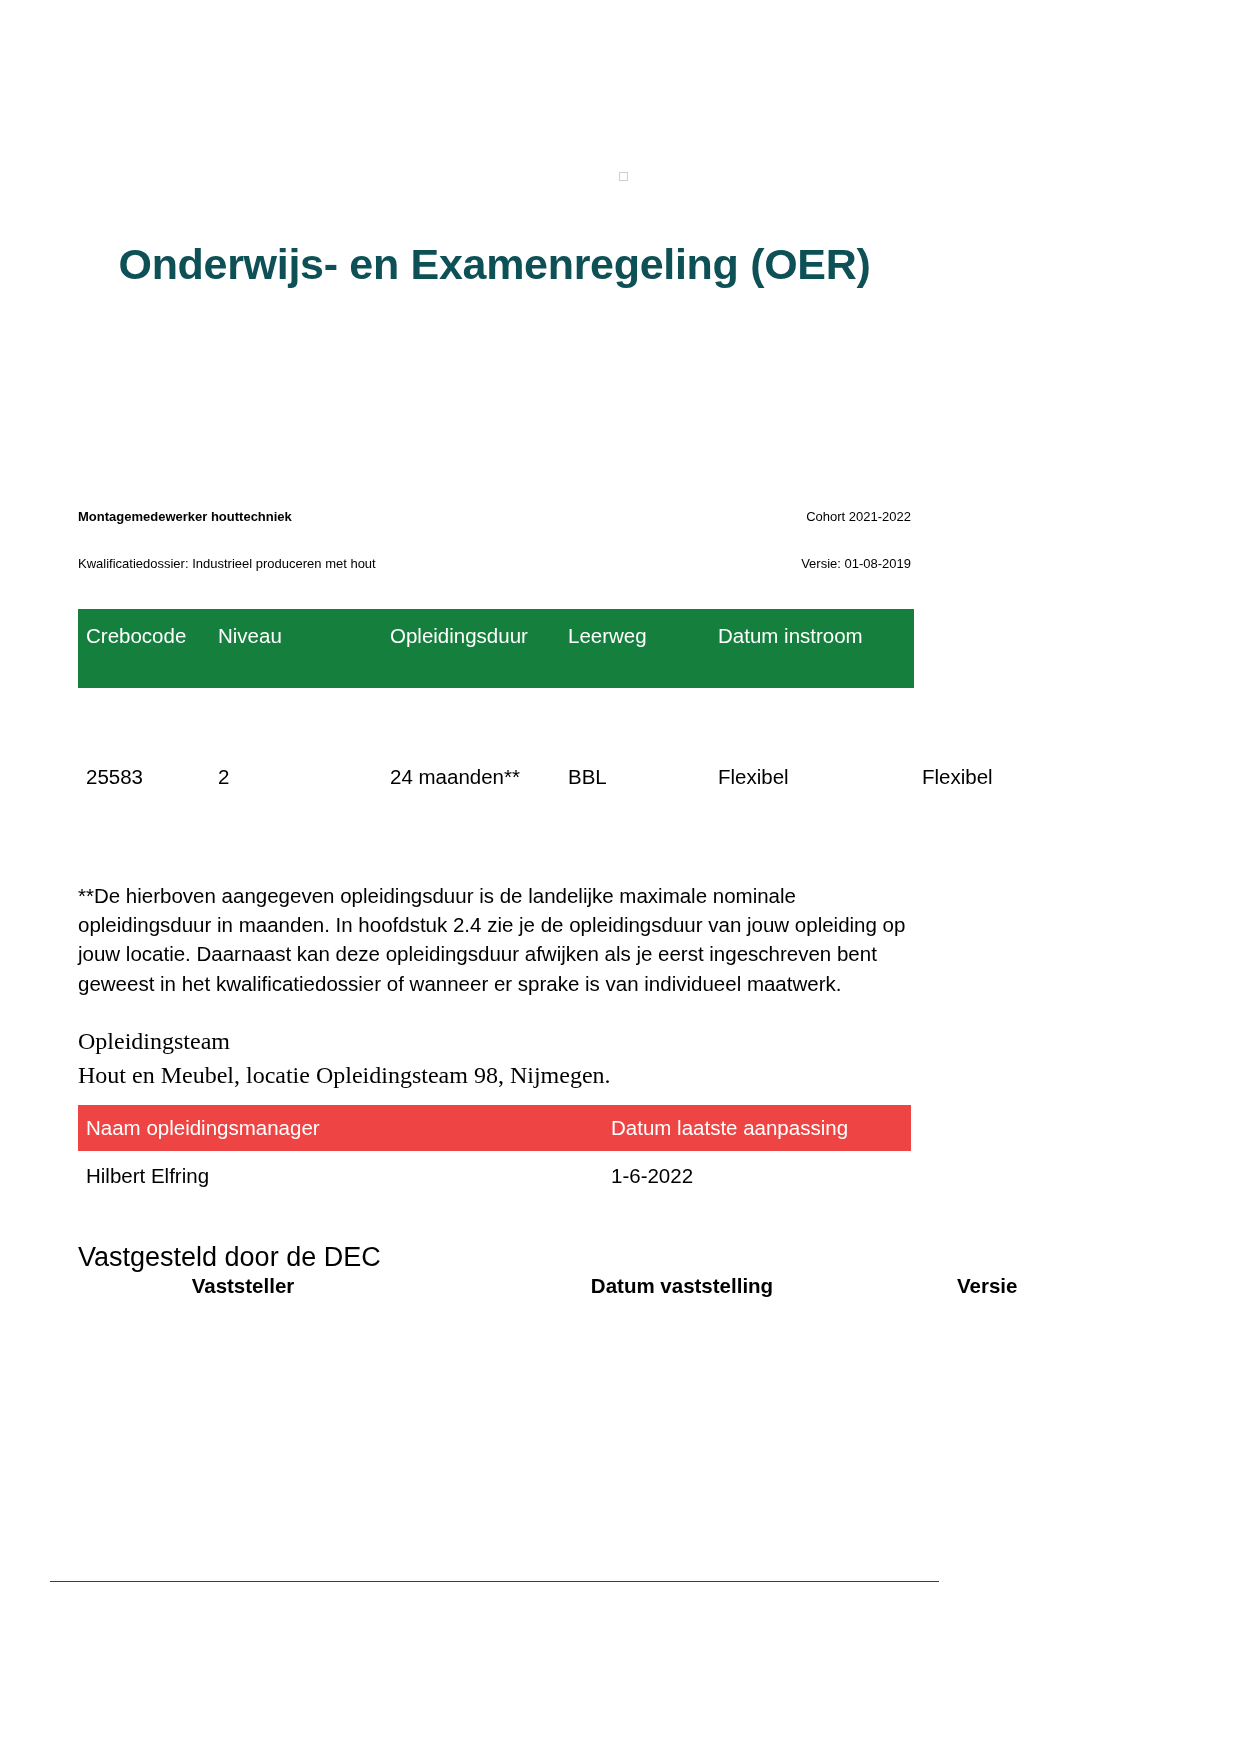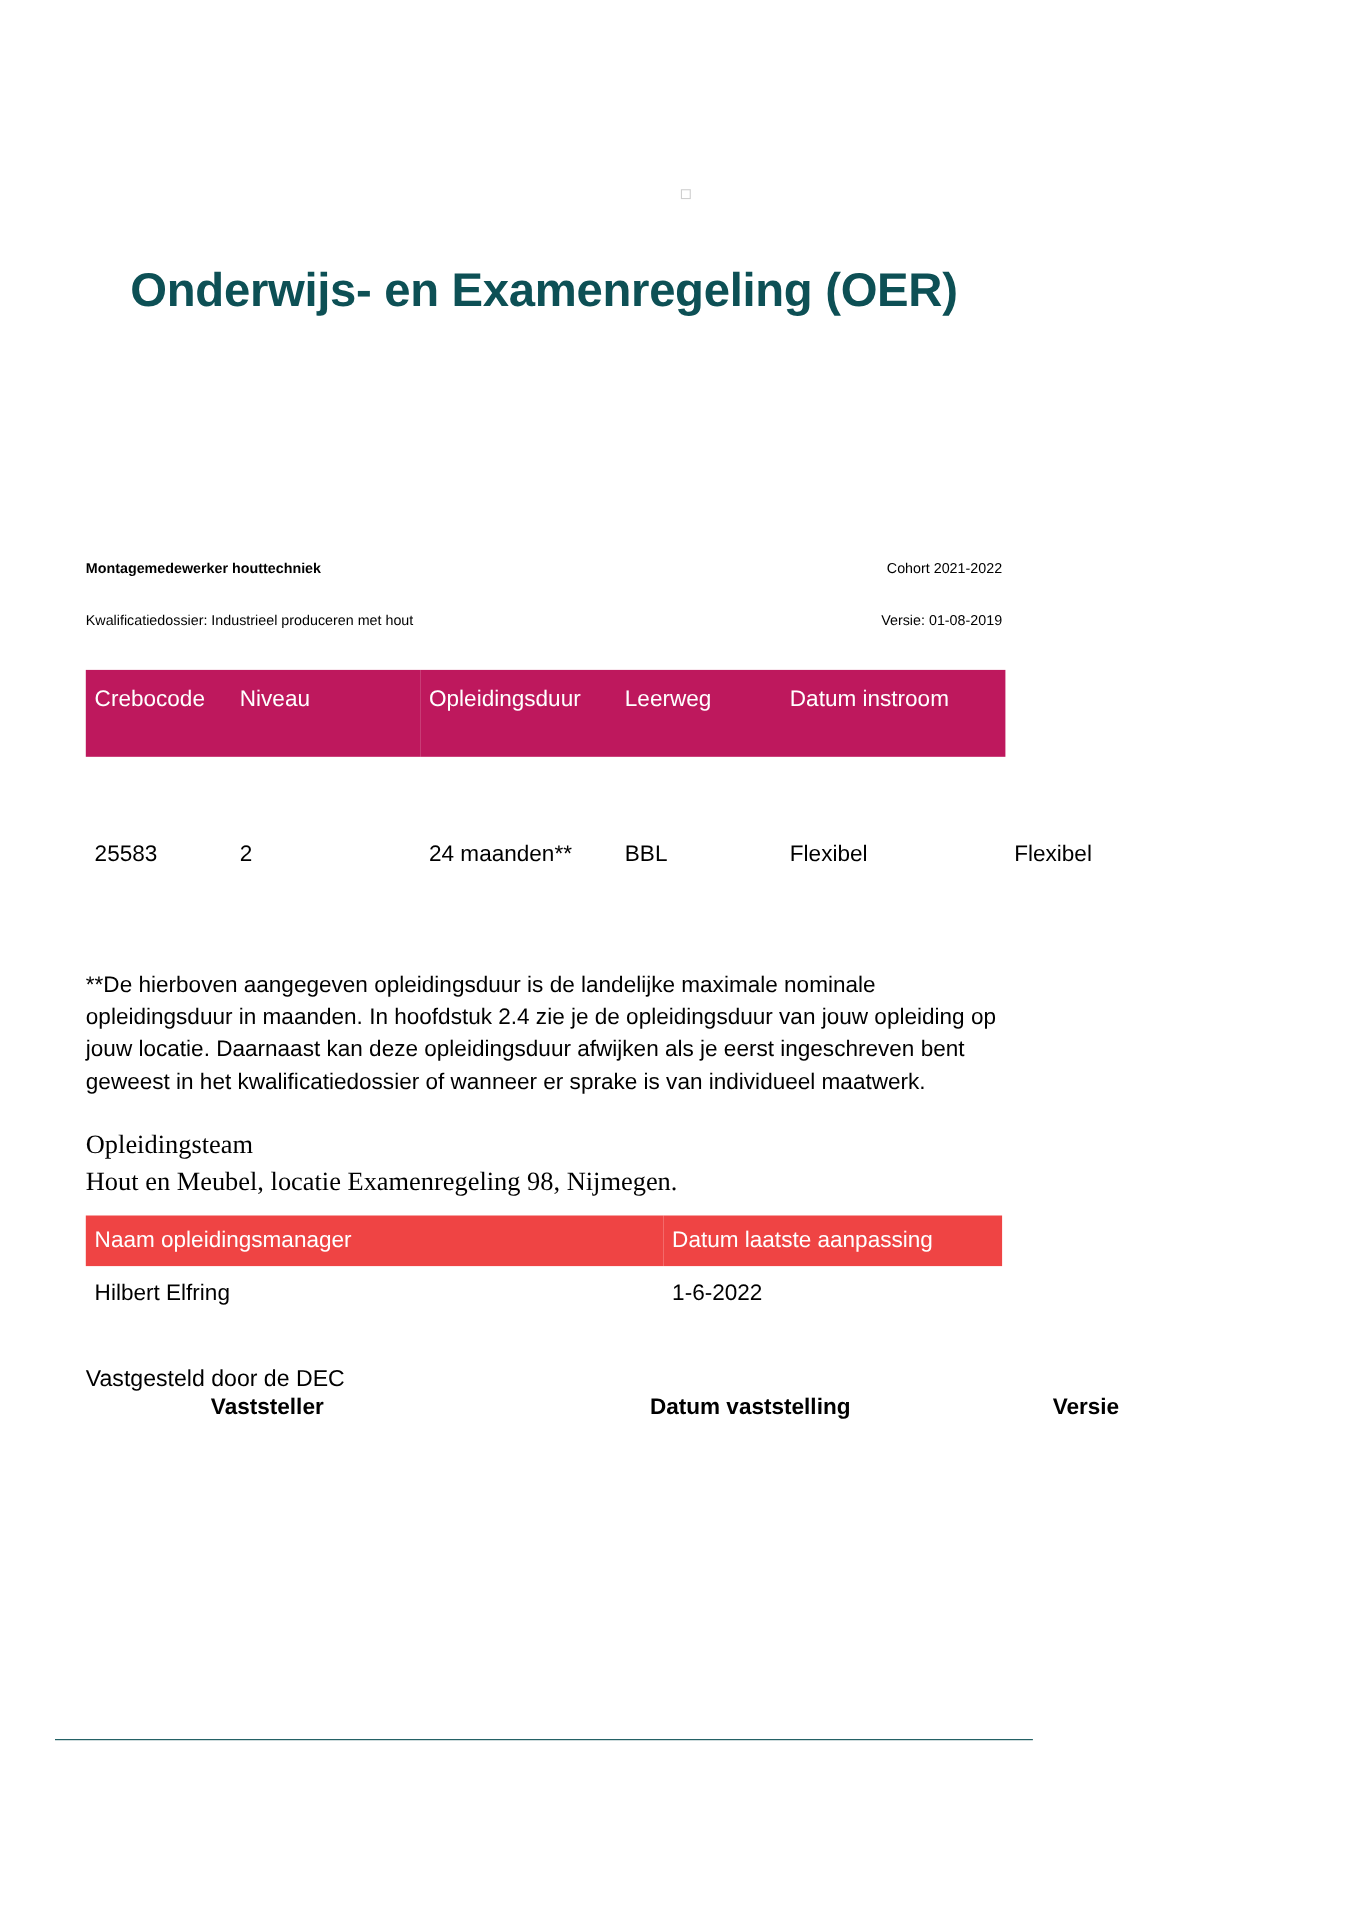--- a/index.html
+++ b/index.html
@@ -62,21 +62,21 @@
   table.dtable {
     width: 100%;
     border-collapse: collapse;
     font-size: 20.5px;
     table-layout: fixed;
   }
   .main-table {
     margin-top: 36px;
   }
   .main-table thead th {
-    background: #be185d;
+    background: #15803d;
     color: #ffffff;
     font-weight: normal;
     text-align: left;
     padding: 14px 8px 14px 8px;
     vertical-align: top;
     line-height: 1.25;
   }
   .main-table thead th:first-child {
     padding-left: 8px;
   }
@@ -119,21 +119,21 @@
   .small-table td {
     padding: 12px 8px 10px 8px;
     font-size: 20.5px;
     line-height: 1.3;
   }
   .sm-col-a { width: 525px; }
   .sm-col-b { width: auto; }
 
   .vastgesteld-label {
     margin-top: 42px;
-    font-size: 21px;
+    font-size: 27px;
   }
   .dec-table {
   }
   .dec-col-a { width: 330px; }
   .dec-col-b { width: 548px; }
   .dec-col-c { width: auto; }
 
   .footer-rule {
     position: absolute;
     left: 50px;
@@ -190,21 +190,21 @@
         <td>Flexibel</td>
         <td>Flexibel</td>
       </tr>
     </tbody>
   </table>
 
   <p class="note">**De hierboven aangegeven opleidingsduur is de landelijke maximale nominale opleidingsduur in maanden. In hoofdstuk 2.4 zie je de opleidingsduur van jouw opleiding op jouw locatie. Daarnaast kan deze opleidingsduur afwijken als je eerst ingeschreven bent geweest in het kwalificatiedossier of wanneer er sprake is van individueel maatwerk.</p>
 
   <div class="team">
     <div>Opleidingsteam</div>
-    <div>Hout en Meubel, locatie Examenregeling 98, Nijmegen.</div>
+    <div>Hout en Meubel, locatie Opleidingsteam 98, Nijmegen.</div>
   </div>
 
   <table class="dtable small-table">
     <colgroup>
       <col class="sm-col-a">
       <col class="sm-col-b">
     </colgroup>
     <thead>
       <tr>
         <th>Naam opleidingsmanager</th>

